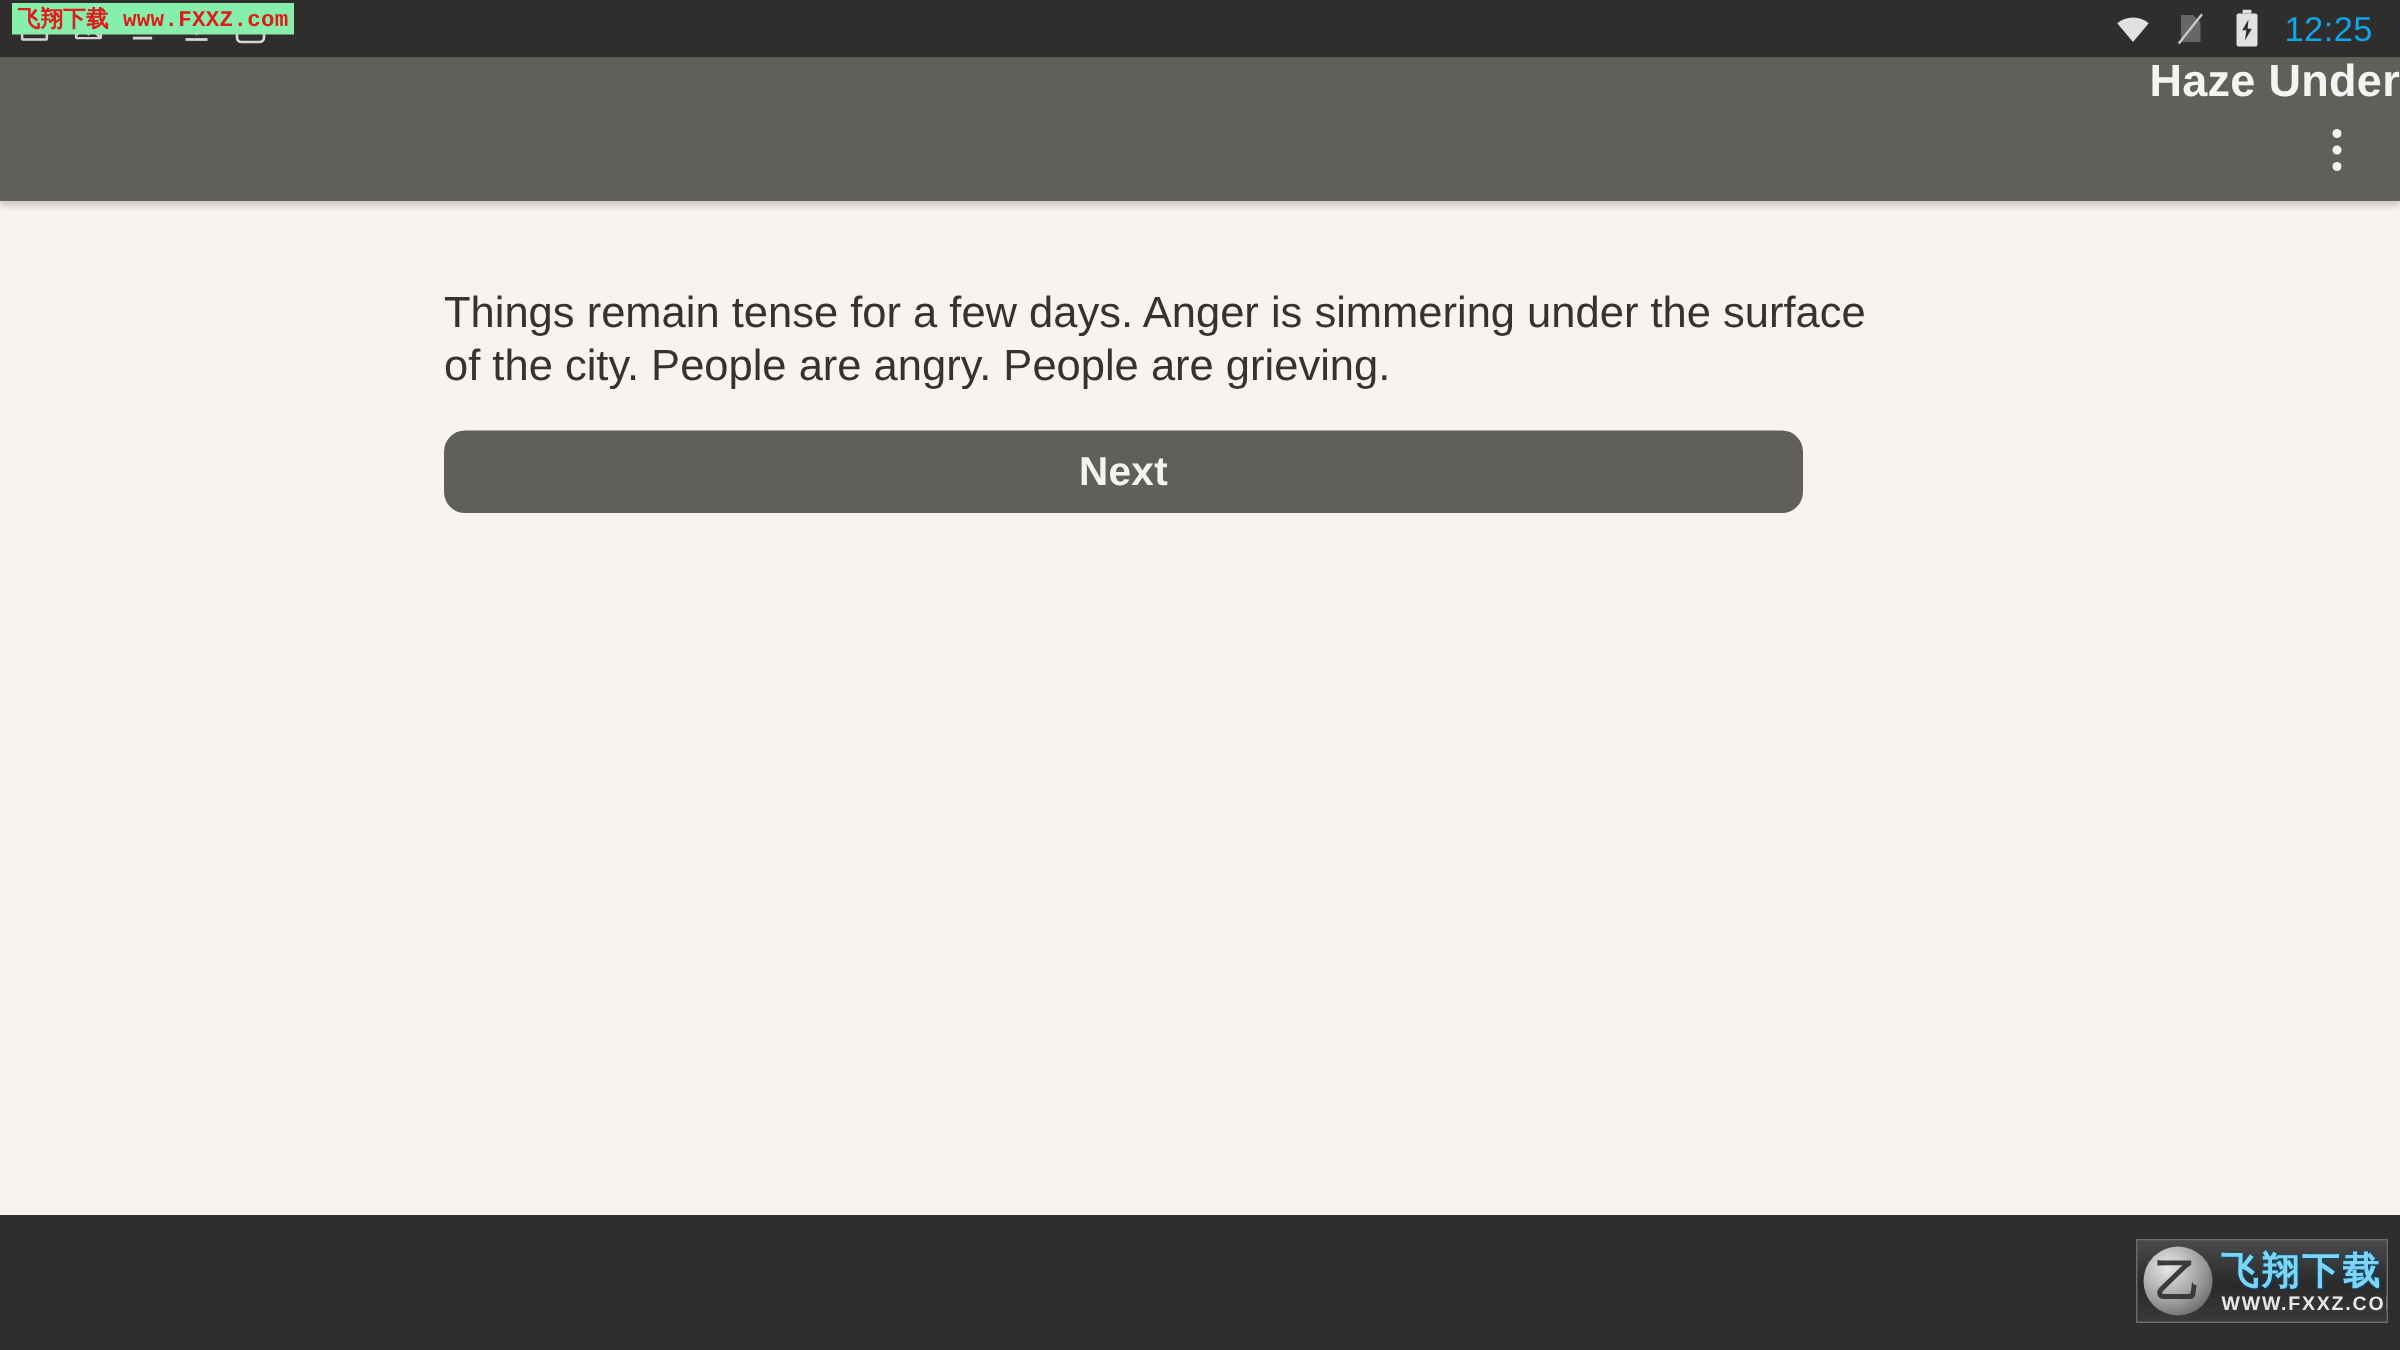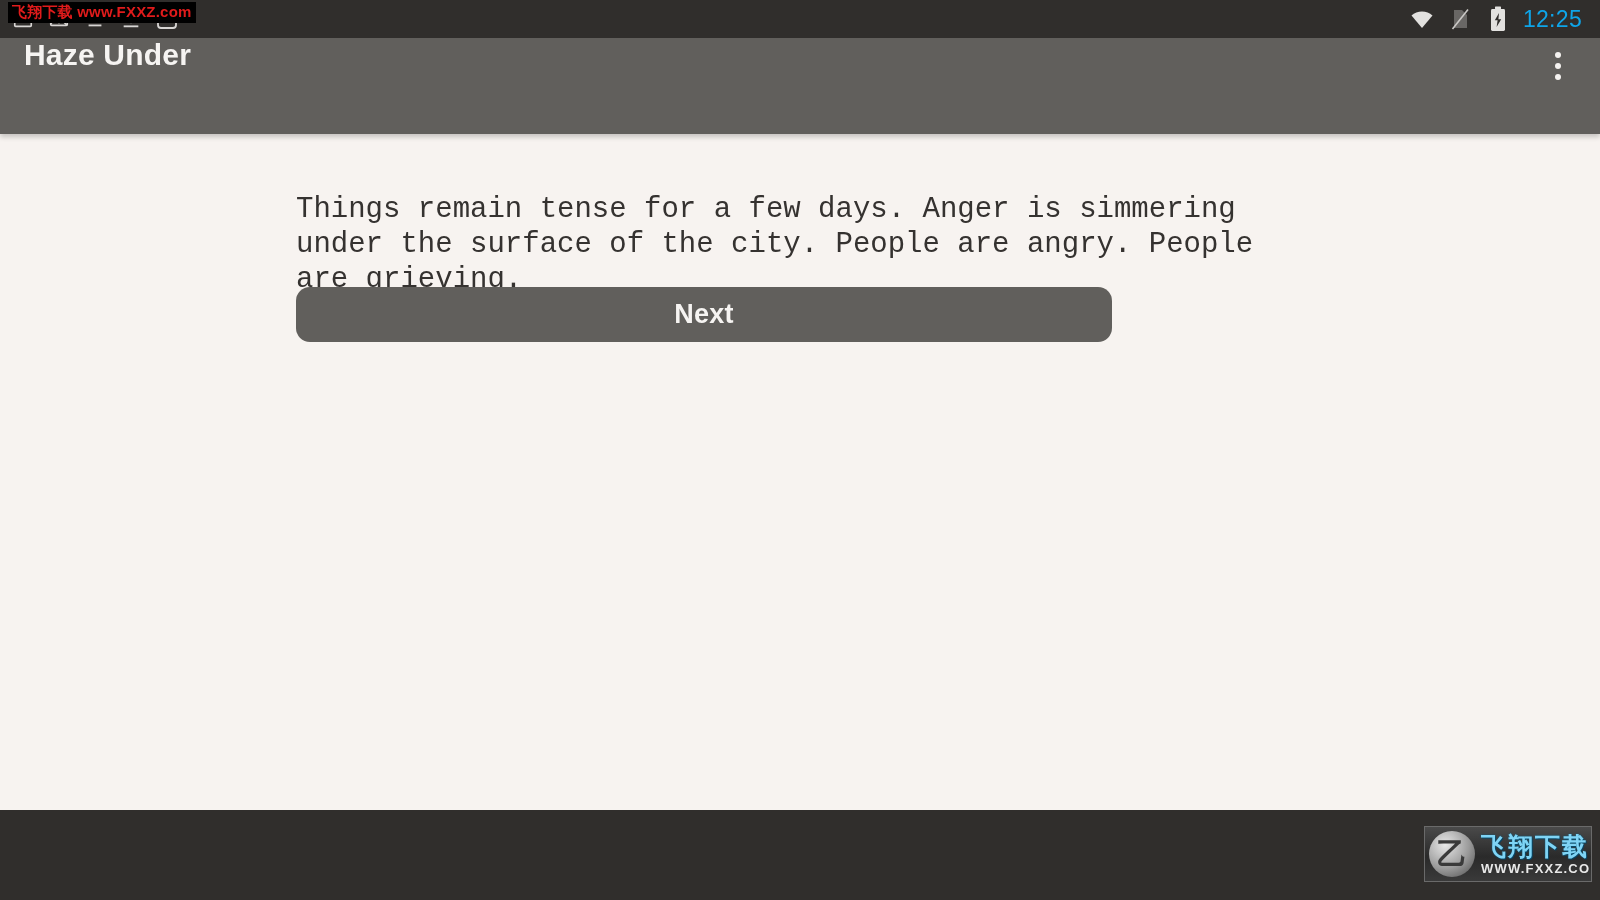--- a/index.html
+++ b/index.html
@@ -35,23 +35,24 @@
   .clock{
     color:#0ea5e9; font-size:23px; letter-spacing:.3px;
     font-family:"Liberation Sans", sans-serif;
   }
 
   
   .app-bar{
     position:absolute; top:38px; left:0;
     width:1600px; height:96px;
     background:#615F5C;
-    display:flex; align-items:flex-start;
+    display:flex; align-items:flex-end;
     box-shadow:0 3px 5px rgba(0,0,0,.20);
     z-index:30;
+    flex-direction:column;
   }
   .app-title{
     color:#F6F4F2;
     font-size:30px; font-weight:bold;
     letter-spacing:.2px;
     padding-left:24px;
   }
   .app-actions{
     margin-left:auto;
     display:flex; align-items:center;
@@ -79,29 +80,29 @@
   .content{
     position:absolute; top:134px; left:0;
     width:1600px; height:676px;
     background:#F7F3F0;
     z-index:10;
   }
   .story-text{
     position:absolute;
     left:296px; top:58px;
     width:980px;
-    font-family:Liberation Mono, monospace;
+    font-family:Liberation Sans, sans-serif;
     font-size:29px;
     line-height:1.21;
     color:#353230;
   }
   .next-btn{
     position:absolute;
     left:296px; top:153px;
-    width:816px; height:55px;
+    width:906px; height:55px;
     background:#615F5C;
     border:none; border-radius:14px;
     color:#F6F4F2;
     font-family:"Liberation Sans", sans-serif;
     font-size:27px; font-weight:bold;
     letter-spacing:.2px;
     cursor:pointer;
     display:flex; align-items:center; justify-content:center;
   }
 
@@ -109,23 +110,23 @@
   .nav-bar{
     position:absolute; bottom:0; left:0;
     width:1600px; height:90px;
     background:#302E2C;
     z-index:30;
   }
 
   
   .wm-top{
     position:absolute; top:2px; left:8px;
-    background:#000000;
+    background:#86efac;
     padding:1px 4px;
-    font-family:Liberation Sans, sans-serif;
+    font-family:Liberation Mono, monospace;
     font-size:15px; font-weight:bold;
     color:#E01B1B;
     white-space:nowrap;
     z-index:60;
     letter-spacing:.2px;
   }
   .wm-bottom{
     position:absolute;
     right:8px; bottom:18px;
     width:168px; height:56px;

